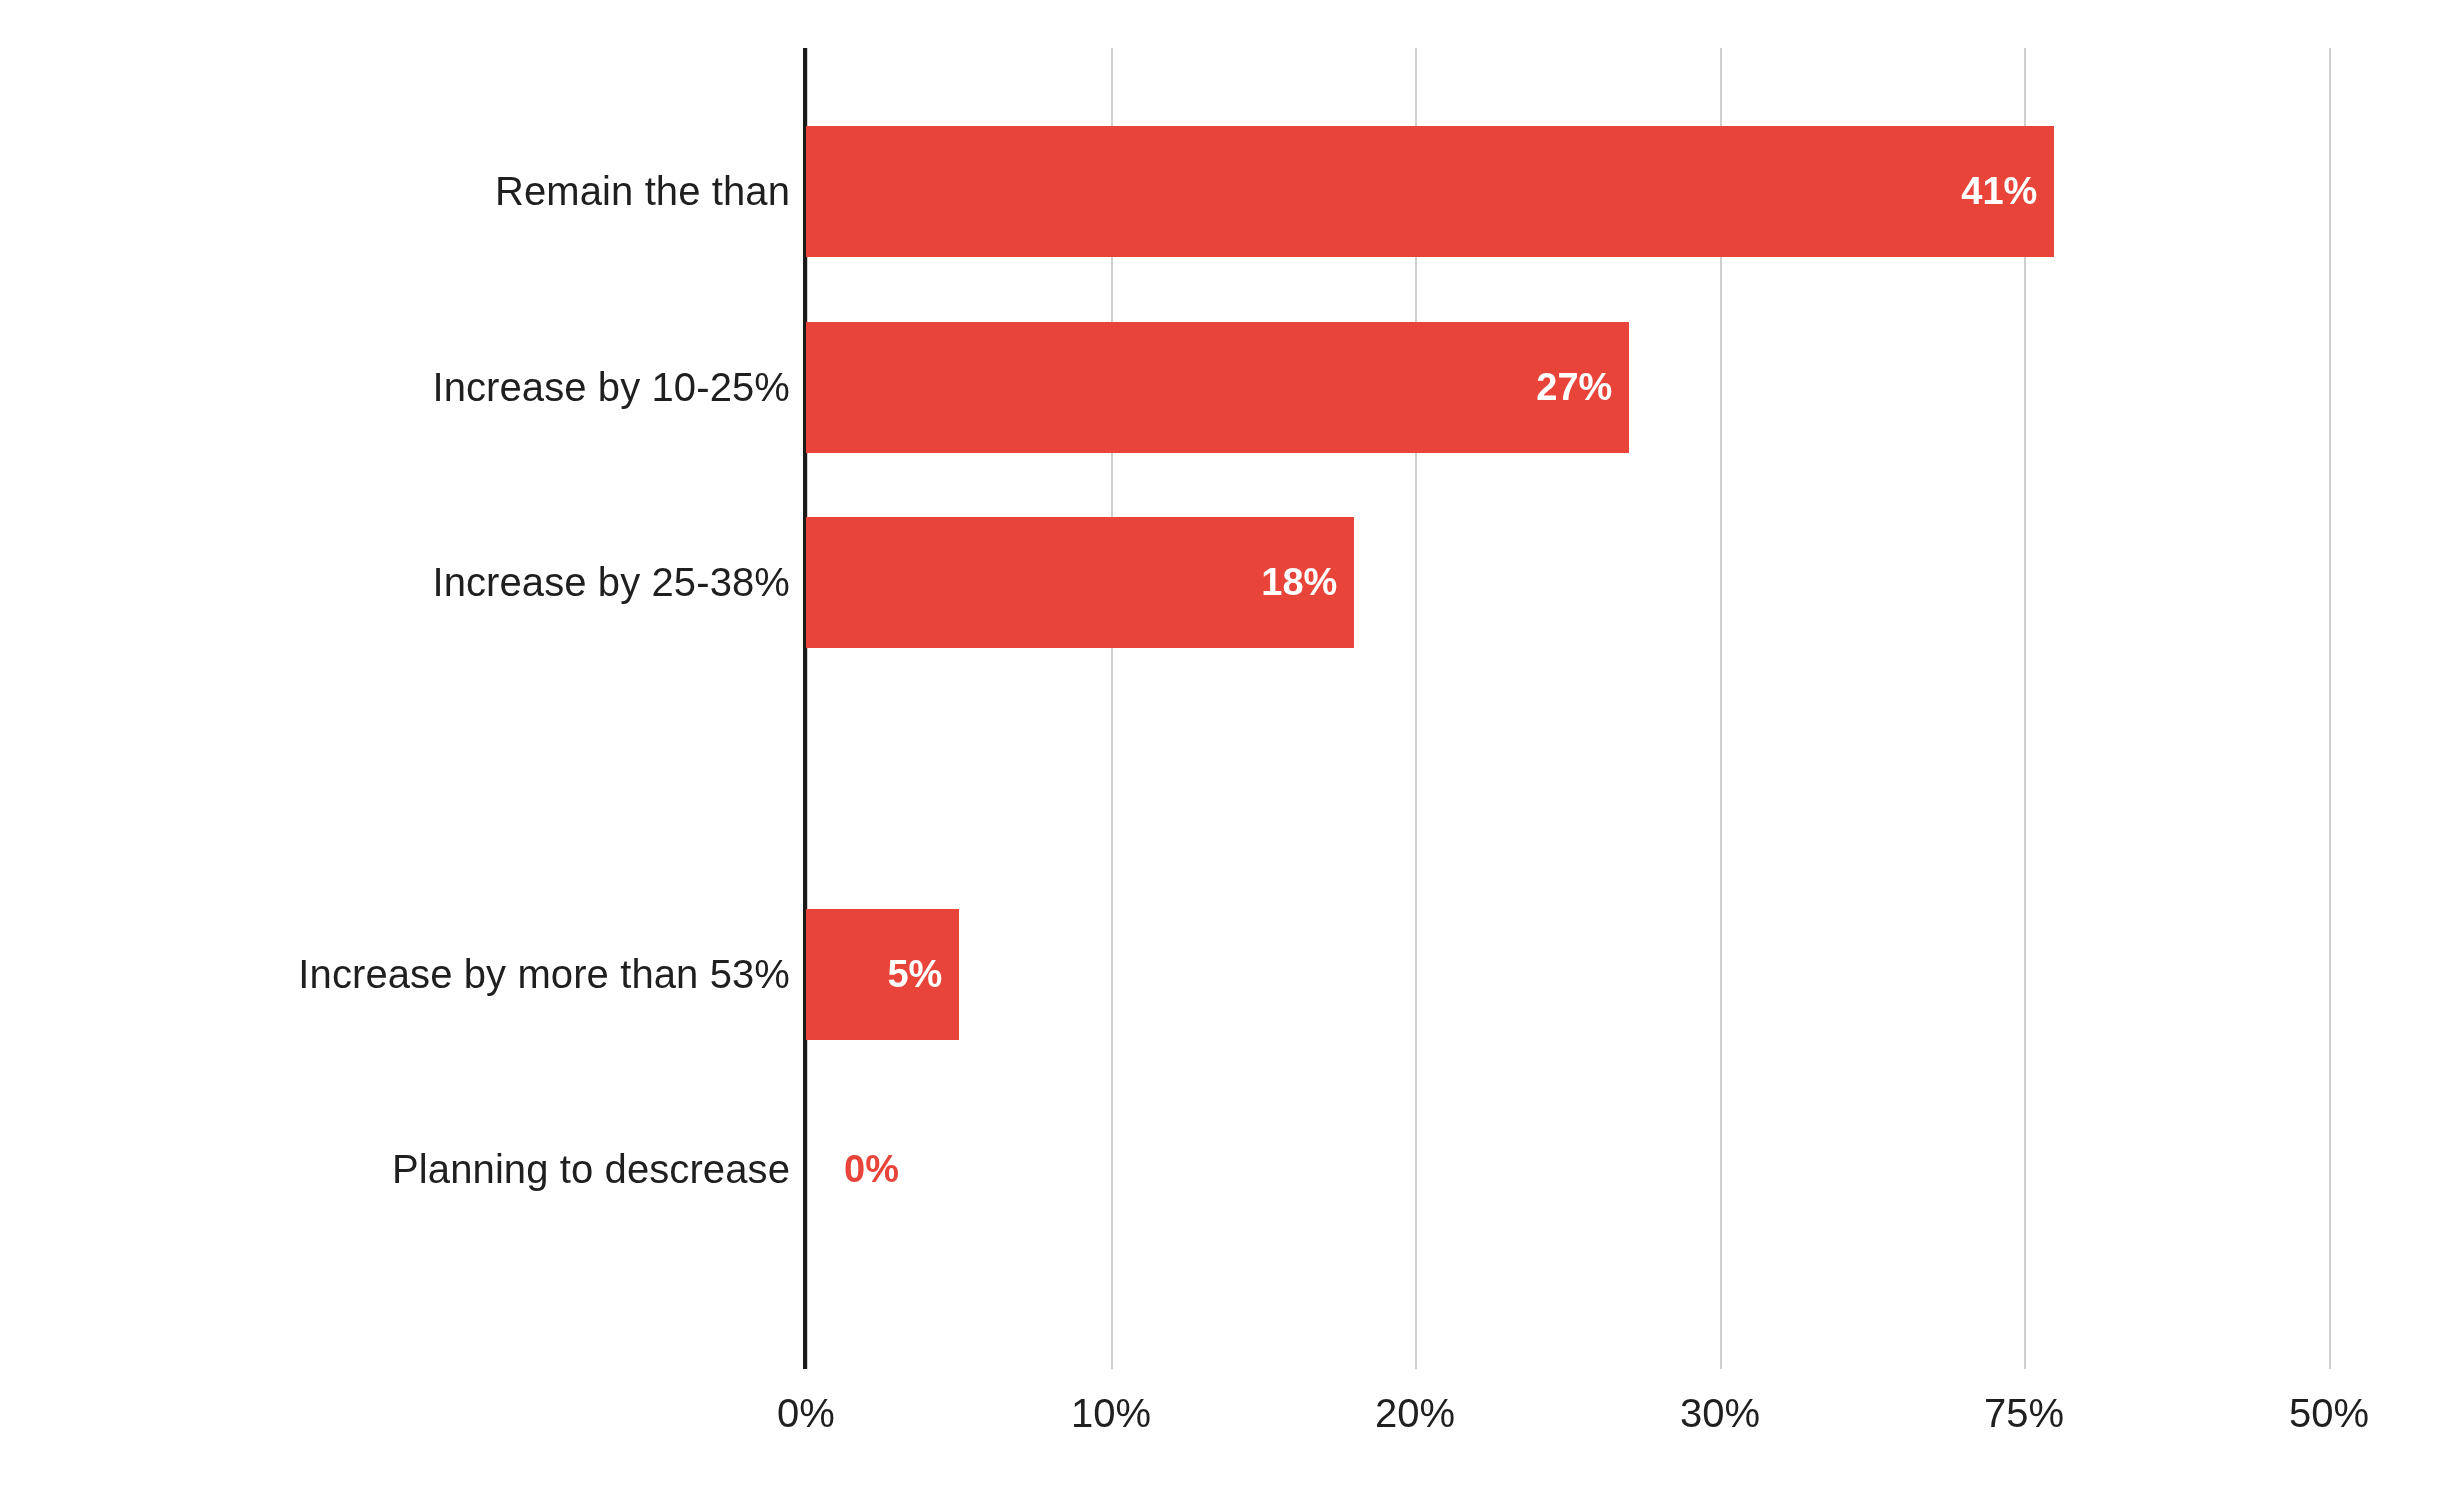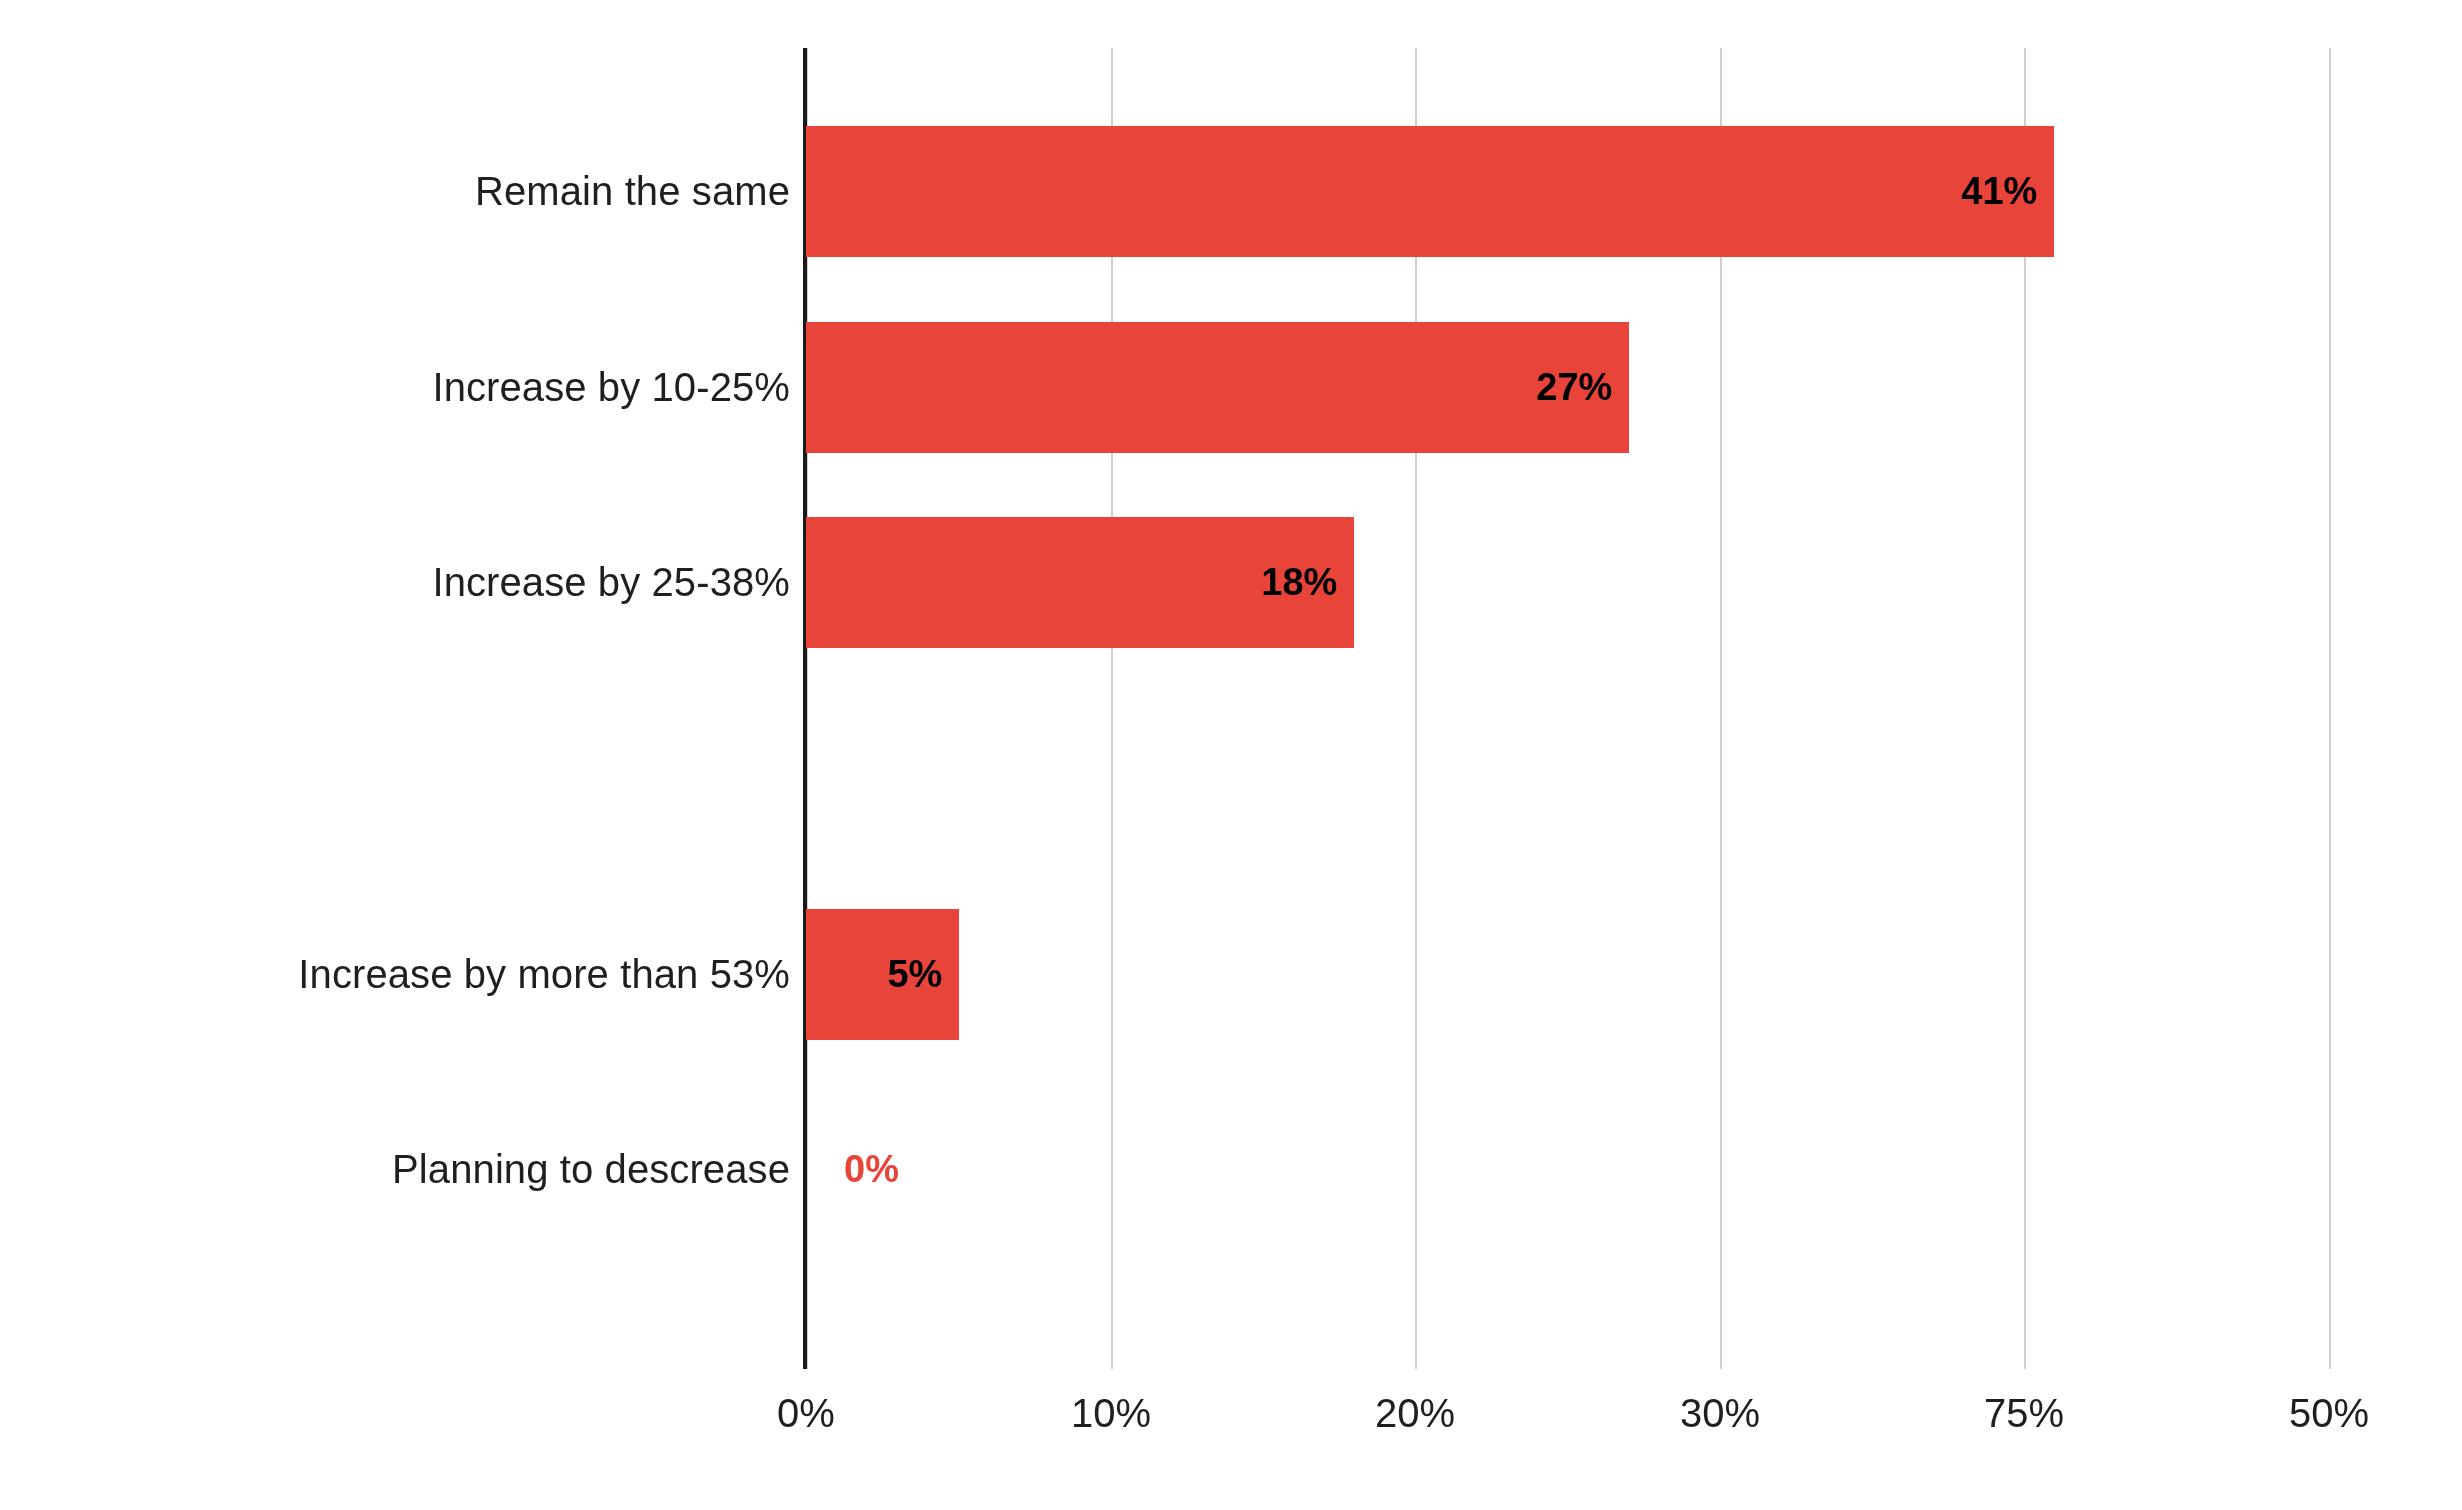--- a/index.html
+++ b/index.html
@@ -84,21 +84,21 @@
     background: #E8443A;
     box-sizing: border-box;
     display: flex;
     align-items: center;
     justify-content: flex-end;
   }
 
   .bar-value {
     font-size: 38px;
     font-weight: bold;
-    color: #000000;
+    color: #ffffff;
     padding-right: 16.7px;
     white-space: nowrap;
   }
 
   
   .bar.zero {
     background: transparent;
     overflow: visible;
   }
   .bar.zero .bar-value {
@@ -129,21 +129,21 @@
     <div class="gridline" style="left:305px"></div>
     <div class="gridline" style="left:609px"></div>
     <div class="gridline" style="left:914px"></div>
     <div class="gridline" style="left:1218px"></div>
     <div class="gridline" style="left:1523px"></div>
   </div>
 
   <div class="axis-line"></div>
 
   <div class="row" style="top:126px">
-    <div class="cat-label">Remain the same</div>
+    <div class="cat-label">Remain the than</div>
     <div class="bar-wrap">
       <div class="bar" style="width:1248px">
         <span class="bar-value">41%</span>
       </div>
     </div>
   </div>
 
   <div class="row" style="top:322px">
     <div class="cat-label">Increase by 10-25%</div>
     <div class="bar-wrap">

